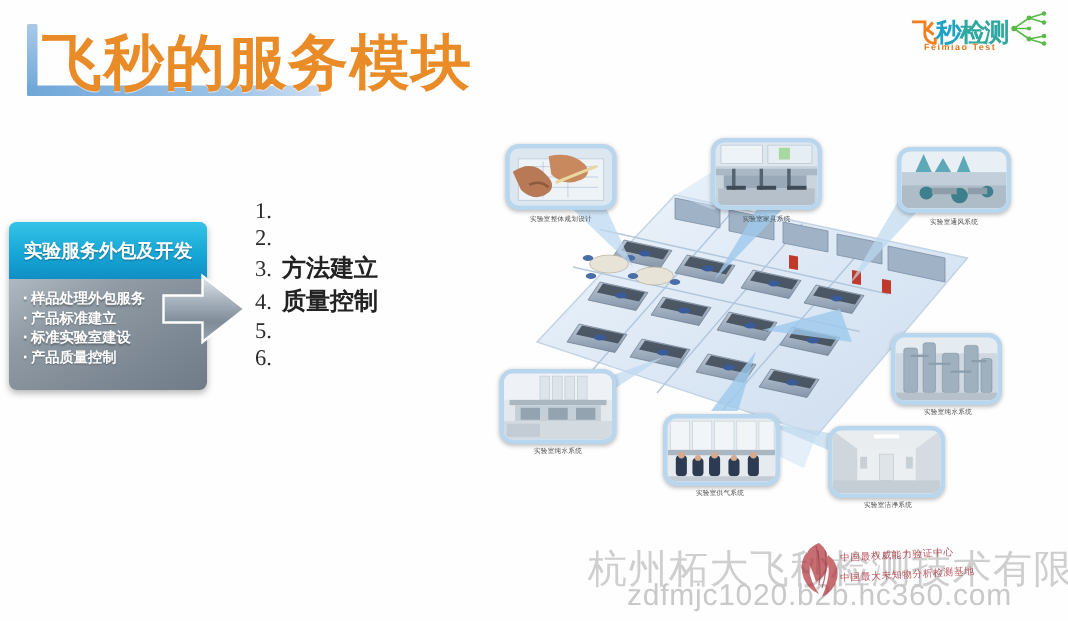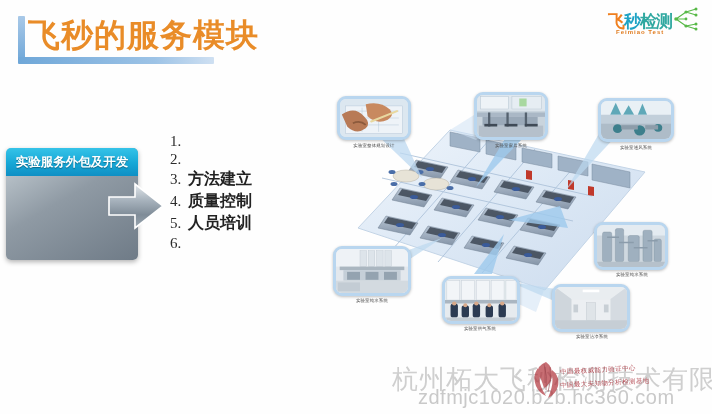--- a/index.html
+++ b/index.html
@@ -49,39 +49,39 @@
     border-radius:1px;
   }
   #title-bracket-h {
     position:absolute; left:0; top:45px;
     width:196px; height:7px;
     background:linear-gradient(90deg,#6fa7d8,#9dc3e6 70%,#cfe0f2);
     border-radius:1px;
   }
   #page-title {
     position:absolute; left:10px; top:2px;
-    font-size:32px; font-weight:bold;
+    font-size:40px; font-weight:bold;
     color:#e98c28;
     letter-spacing:1px;
     white-space:nowrap;
     font-family:"DejaVu Sans", sans-serif;
     text-shadow:0 1px 0 rgba(255,255,255,.6);
   }
 
   
   #left-box {
     position:absolute; left:6px; top:148px;
     width:132px; height:112px;
     border-radius:5px;
     background:linear-gradient(150deg,#c9d2d8 0%,#8f9aa4 45%,#6f7b87 100%);
     box-shadow:0 2px 5px rgba(0,0,0,.30);
     overflow:hidden;
   }
   #left-box-header {
-    height:28px;
+    height:38px;
     background:linear-gradient(180deg,#35c3e8 0%,#17a7d6 55%,#0f8fc4 100%);
     color:#ffffff;
     font-size:12.5px; font-weight:bold;
     display:flex; align-items:center; justify-content:center;
     letter-spacing:0px;
     font-family:"DejaVu Sans", sans-serif;
     text-shadow:0 1px 1px rgba(0,0,0,.35);
   }
   #left-box-list {
     padding:7px 0 0 9px;
@@ -217,20 +217,26 @@
   </div>
 
   <div id="title-wrap">
     <div id="title-bracket-v"></div>
     <div id="title-bracket-h"></div>
     <div id="page-title">飞秒的服务模块</div>
   </div>
 
   <div id="left-box">
     <div id="left-box-header">实验服务外包及开发</div>
+    <div id="left-box-list">
+      <div class="lb-item"><span class="dot">·</span><span>样品处理外包服务</span></div>
+      <div class="lb-item"><span class="dot">·</span><span>产品标准建立</span></div>
+      <div class="lb-item"><span class="dot">·</span><span>标准实验室建设</span></div>
+      <div class="lb-item"><span class="dot">·</span><span>产品质量控制</span></div>
+    </div>
   </div>
 
   <svg id="arrow" viewBox="0 0 62 62">
     <defs>
       <linearGradient id="agr" x1="0" y1="0" x2="0" y2="1">
         <stop offset="0%" stop-color="#e3e8ec"></stop>
         <stop offset="35%" stop-color="#aab5bf"></stop>
         <stop offset="70%" stop-color="#7f8c98"></stop>
         <stop offset="100%" stop-color="#9aa6b0"></stop>
       </linearGradient>
@@ -248,21 +254,20 @@
     <div class="num-row">
       <span class="num-idx">3.</span>
       <span class="num-txt">方法建立</span>
     </div>
     <div class="num-row">
       <span class="num-idx">4.</span>
       <span class="num-txt">质量控制</span>
     </div>
     <div class="num-row">
       <span class="num-idx">5.</span>
-      <span class="num-txt">人员培训</span>
     </div>
     <div class="num-row">
       <span class="num-idx">6.</span>
     </div>
   </div>
 
   <svg id="lab-scene" viewBox="0 0 340 220">
     <defs>
       <linearGradient id="floorg" x1="0" y1="0" x2="1" y2="1">
         <stop offset="0%" stop-color="#eef4fb"></stop>

